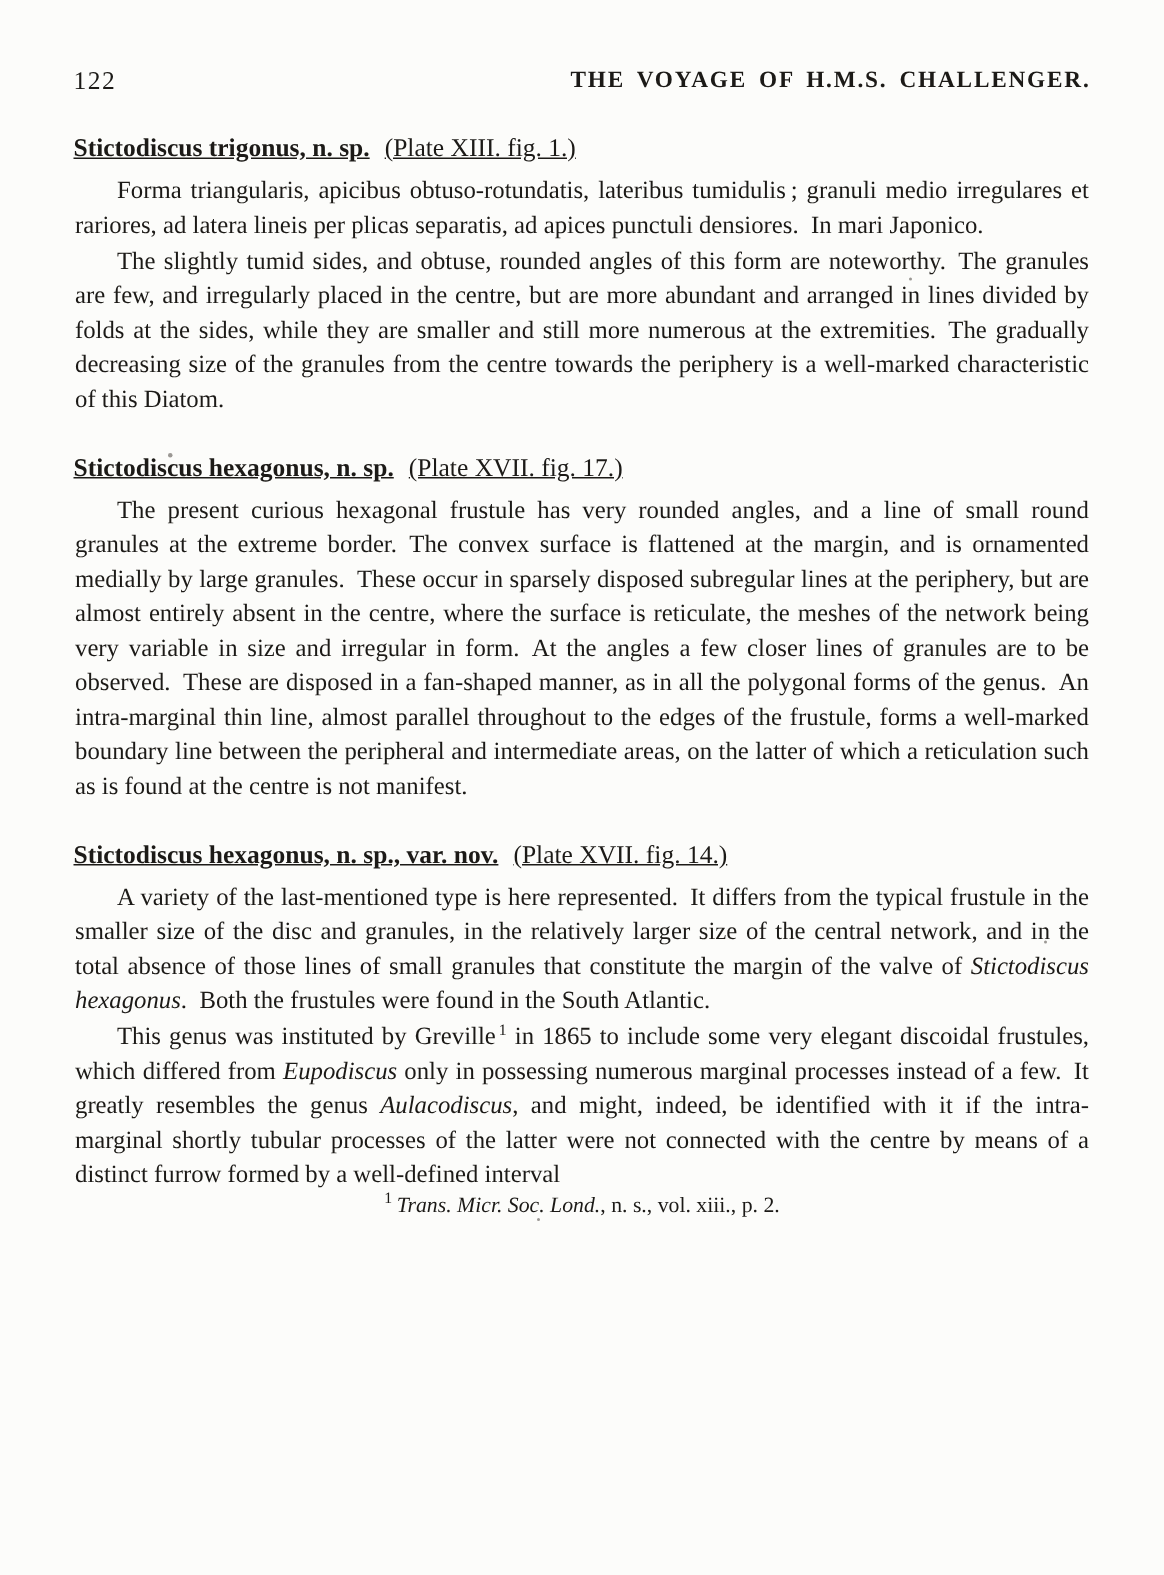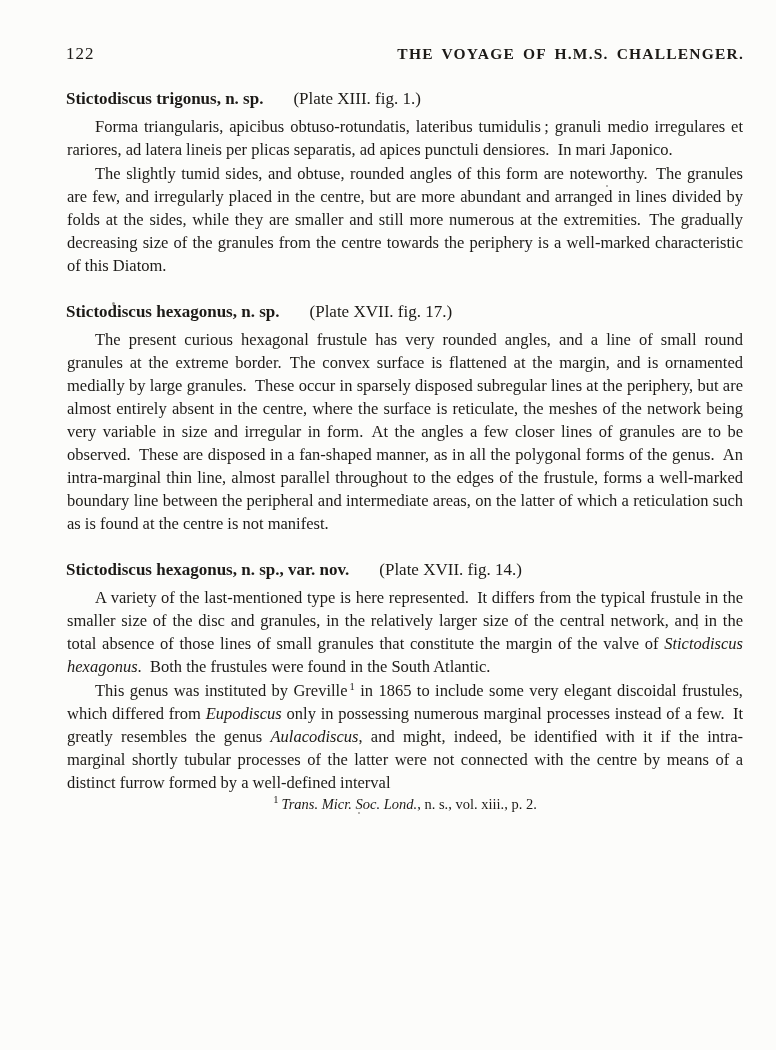--- a/index.html
+++ b/index.html
@@ -16,21 +16,21 @@
   }
   .page {
     position: relative;
     width: 776px;
     height: 1050px;
     background: var(--paper);
     overflow: hidden;
   }
   .content {
     position: absolute;
-    left: 66px;
+    left: 49px;
     top: 44px;
     width: 678px;
   }
   
   .running-head {
     position: relative;
     height: 20px;
     line-height: 20px;
   }
   .page-num {
@@ -55,22 +55,22 @@
     line-height: 23px;
     text-align: justify;
     text-indent: 28px;
   }
   .species-heading {
     margin: 23px 0 5px 0;
     font-size: 17px;
     font-weight: normal;
     line-height: 23px;
   }
-  .species-heading .species-name { font-weight: bold; }
-  .species-heading .plate-ref { margin-left: 30px; }
+  .species-heading .species-name { font-weight: bold; text-decoration: underline; }
+  .species-heading .plate-ref { margin-left: 10px; text-decoration: underline; }
   .genus-heading {
     margin: 4px 0 6px 0;
     text-align: center;
     font-size: 17px;
     font-weight: normal;
     line-height: 23px;
   }
   .genus-heading .genus-name { font-weight: bold; }
   sup.fn-mark {
     font-size: 10.5px;

